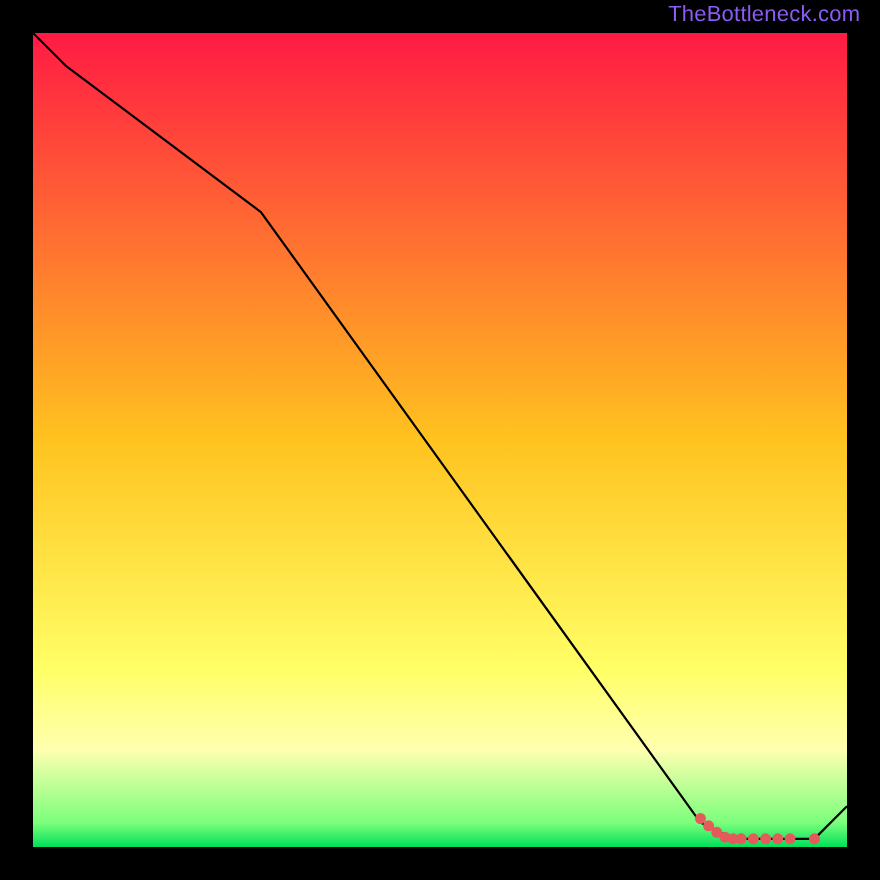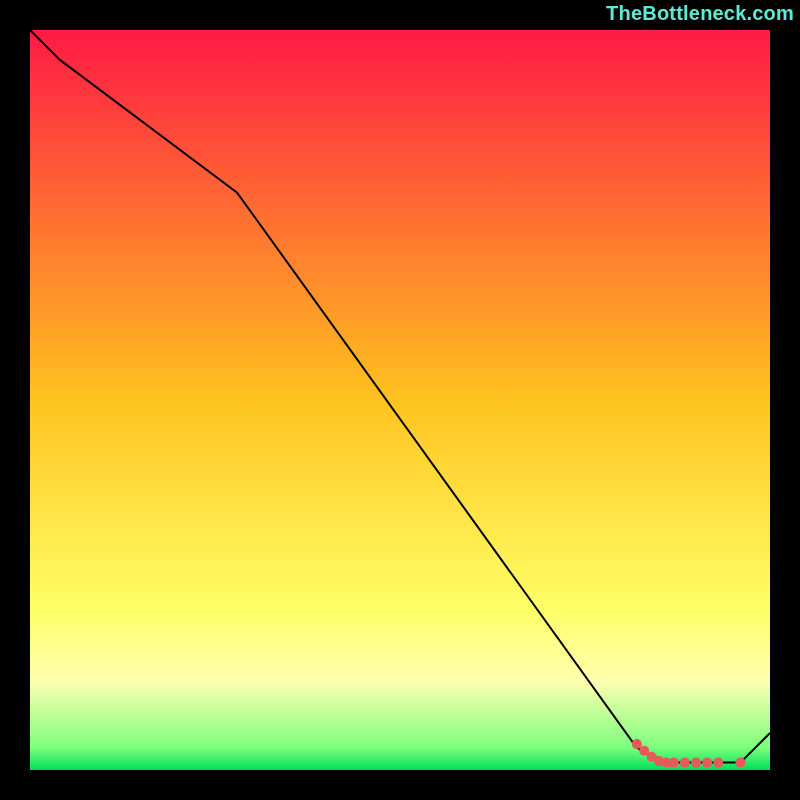--- a/index.html
+++ b/index.html
@@ -13,24 +13,24 @@
   }
   .frame {
     width: 800px;
     height: 800px;
     position: relative;
     background: #000;
   }
   .watermark {
     position: absolute;
     top: 2px;
-    right: 6px;
-    color: #5eead4;
+    right: 18px;
+    color: #8b5cf6;
     font-size: 20px;
-    font-weight: 700;
+    font-weight: 400;
     letter-spacing: 0.2px;
     z-index: 3;
   }
   .plot {
     position: absolute;
     left: 30px;
     top: 30px;
     width: 740px;
     height: 740px;
   }

